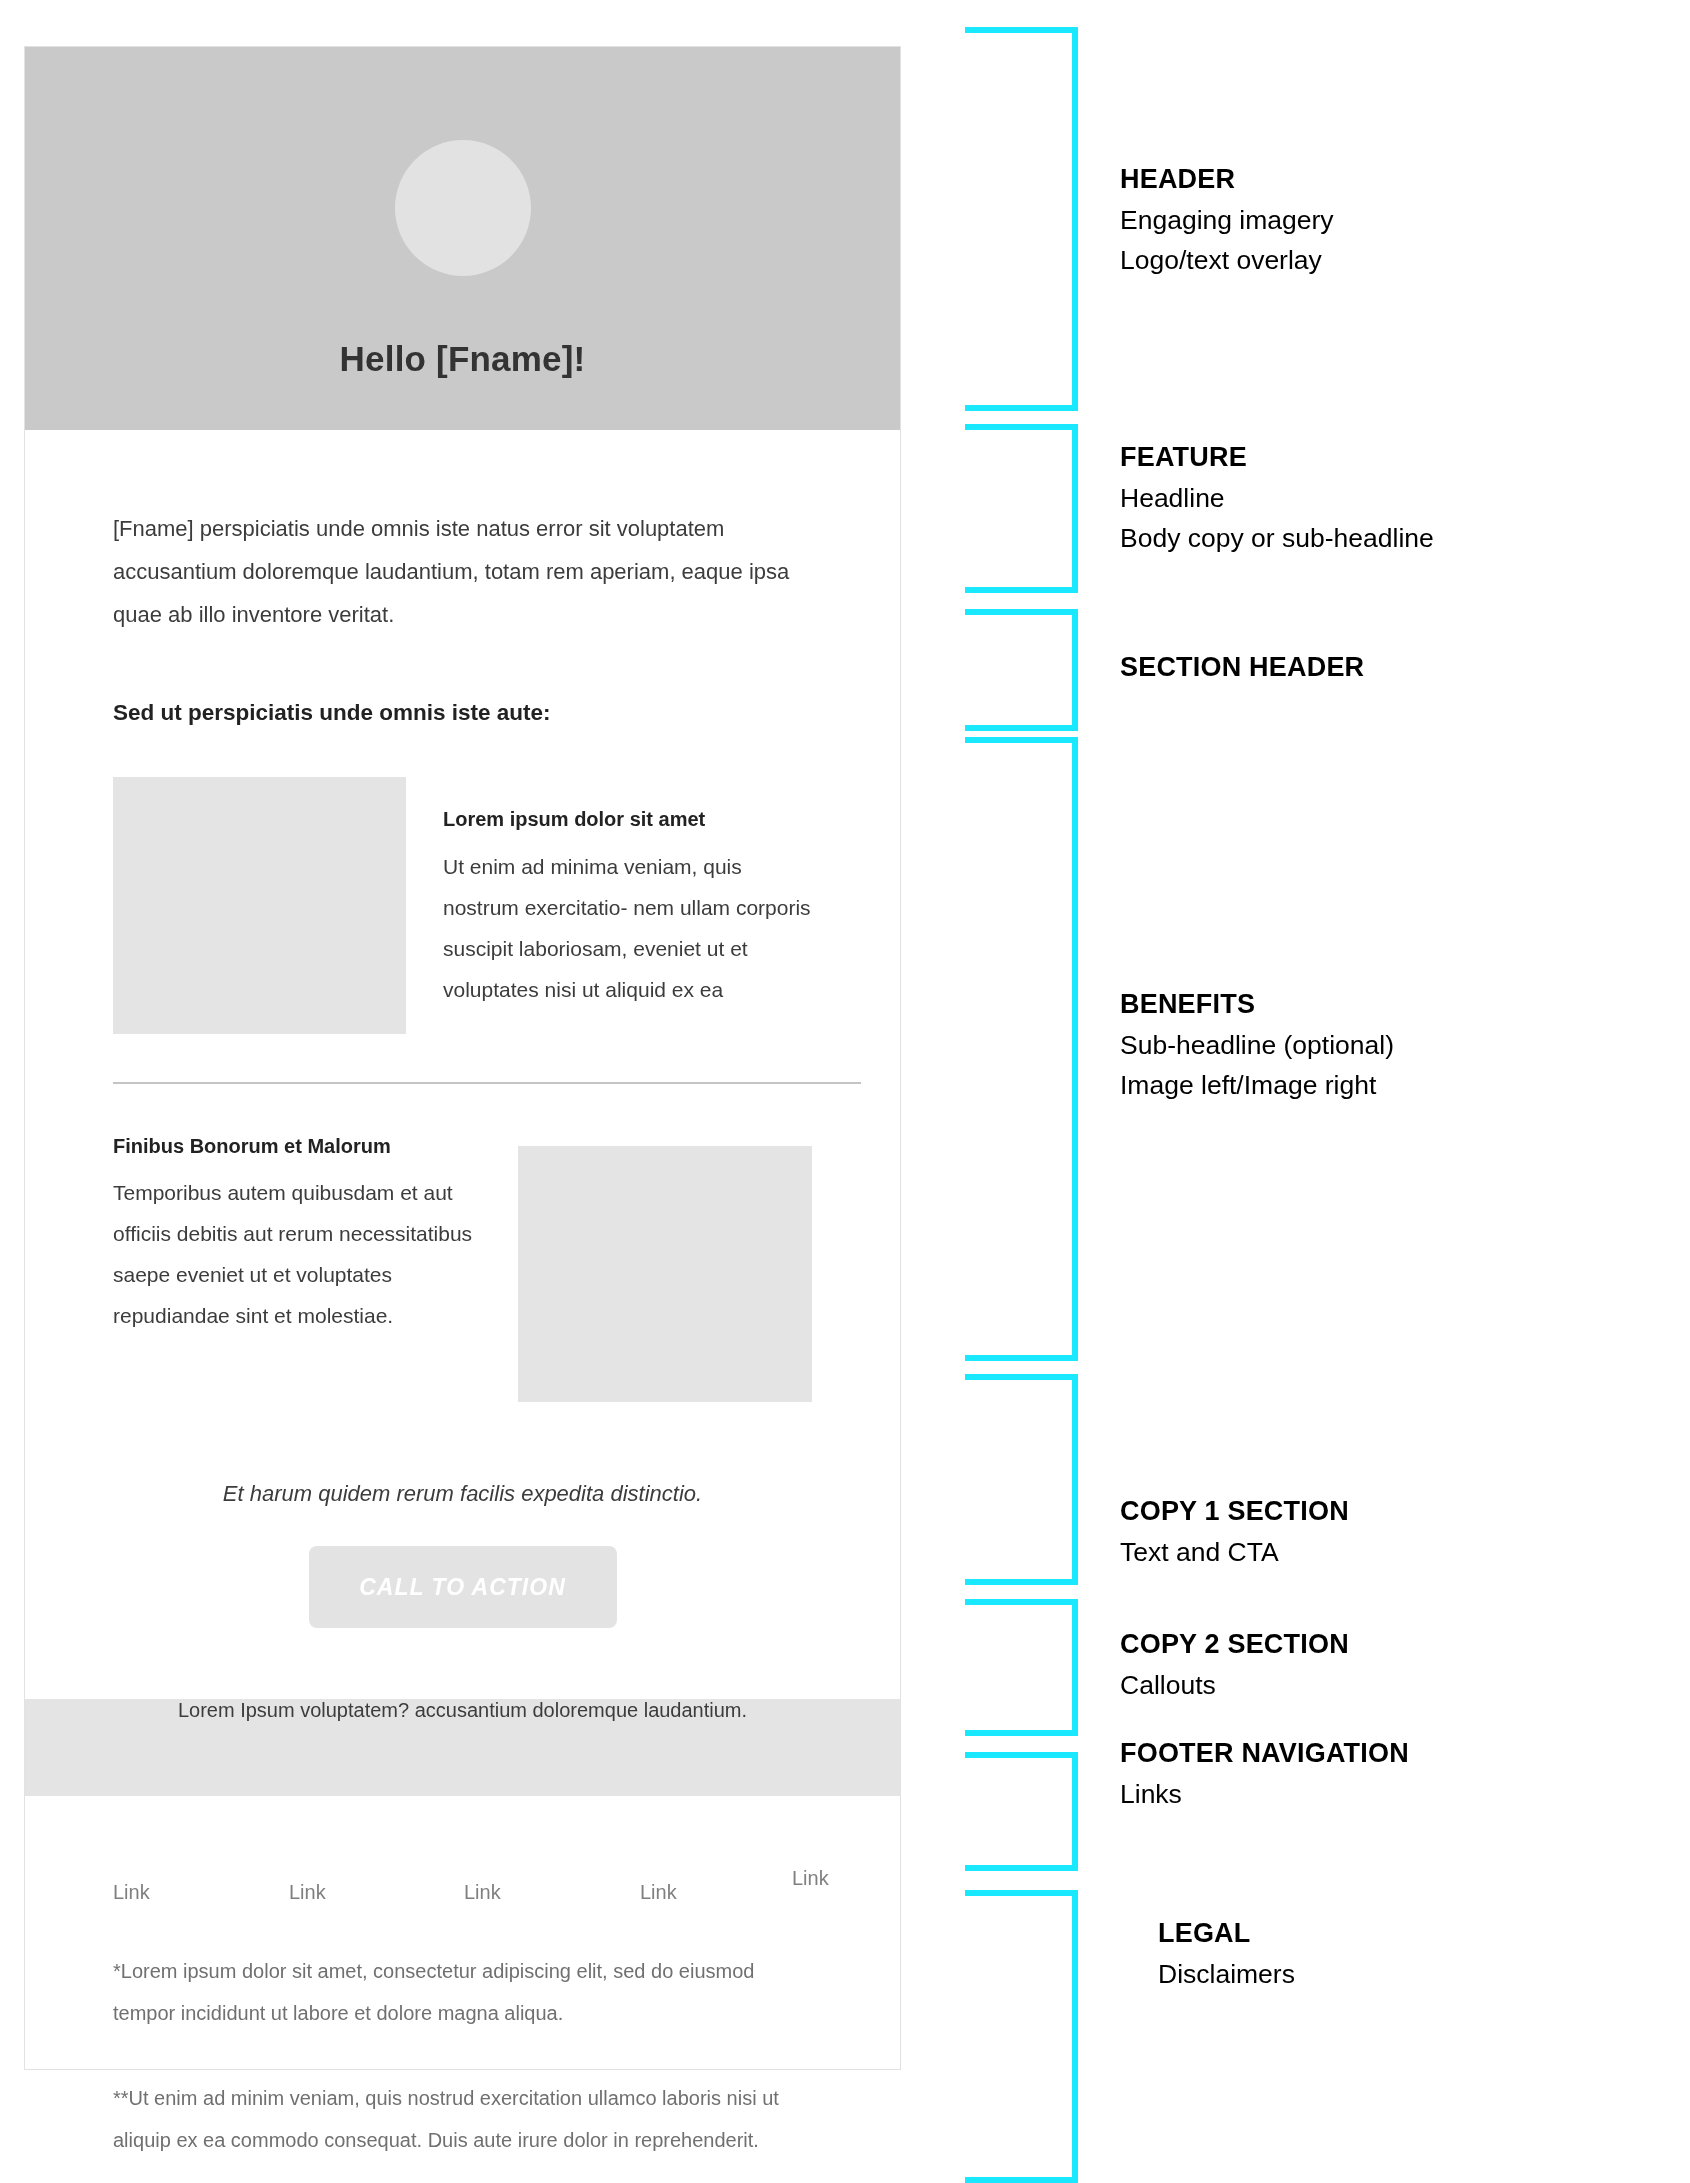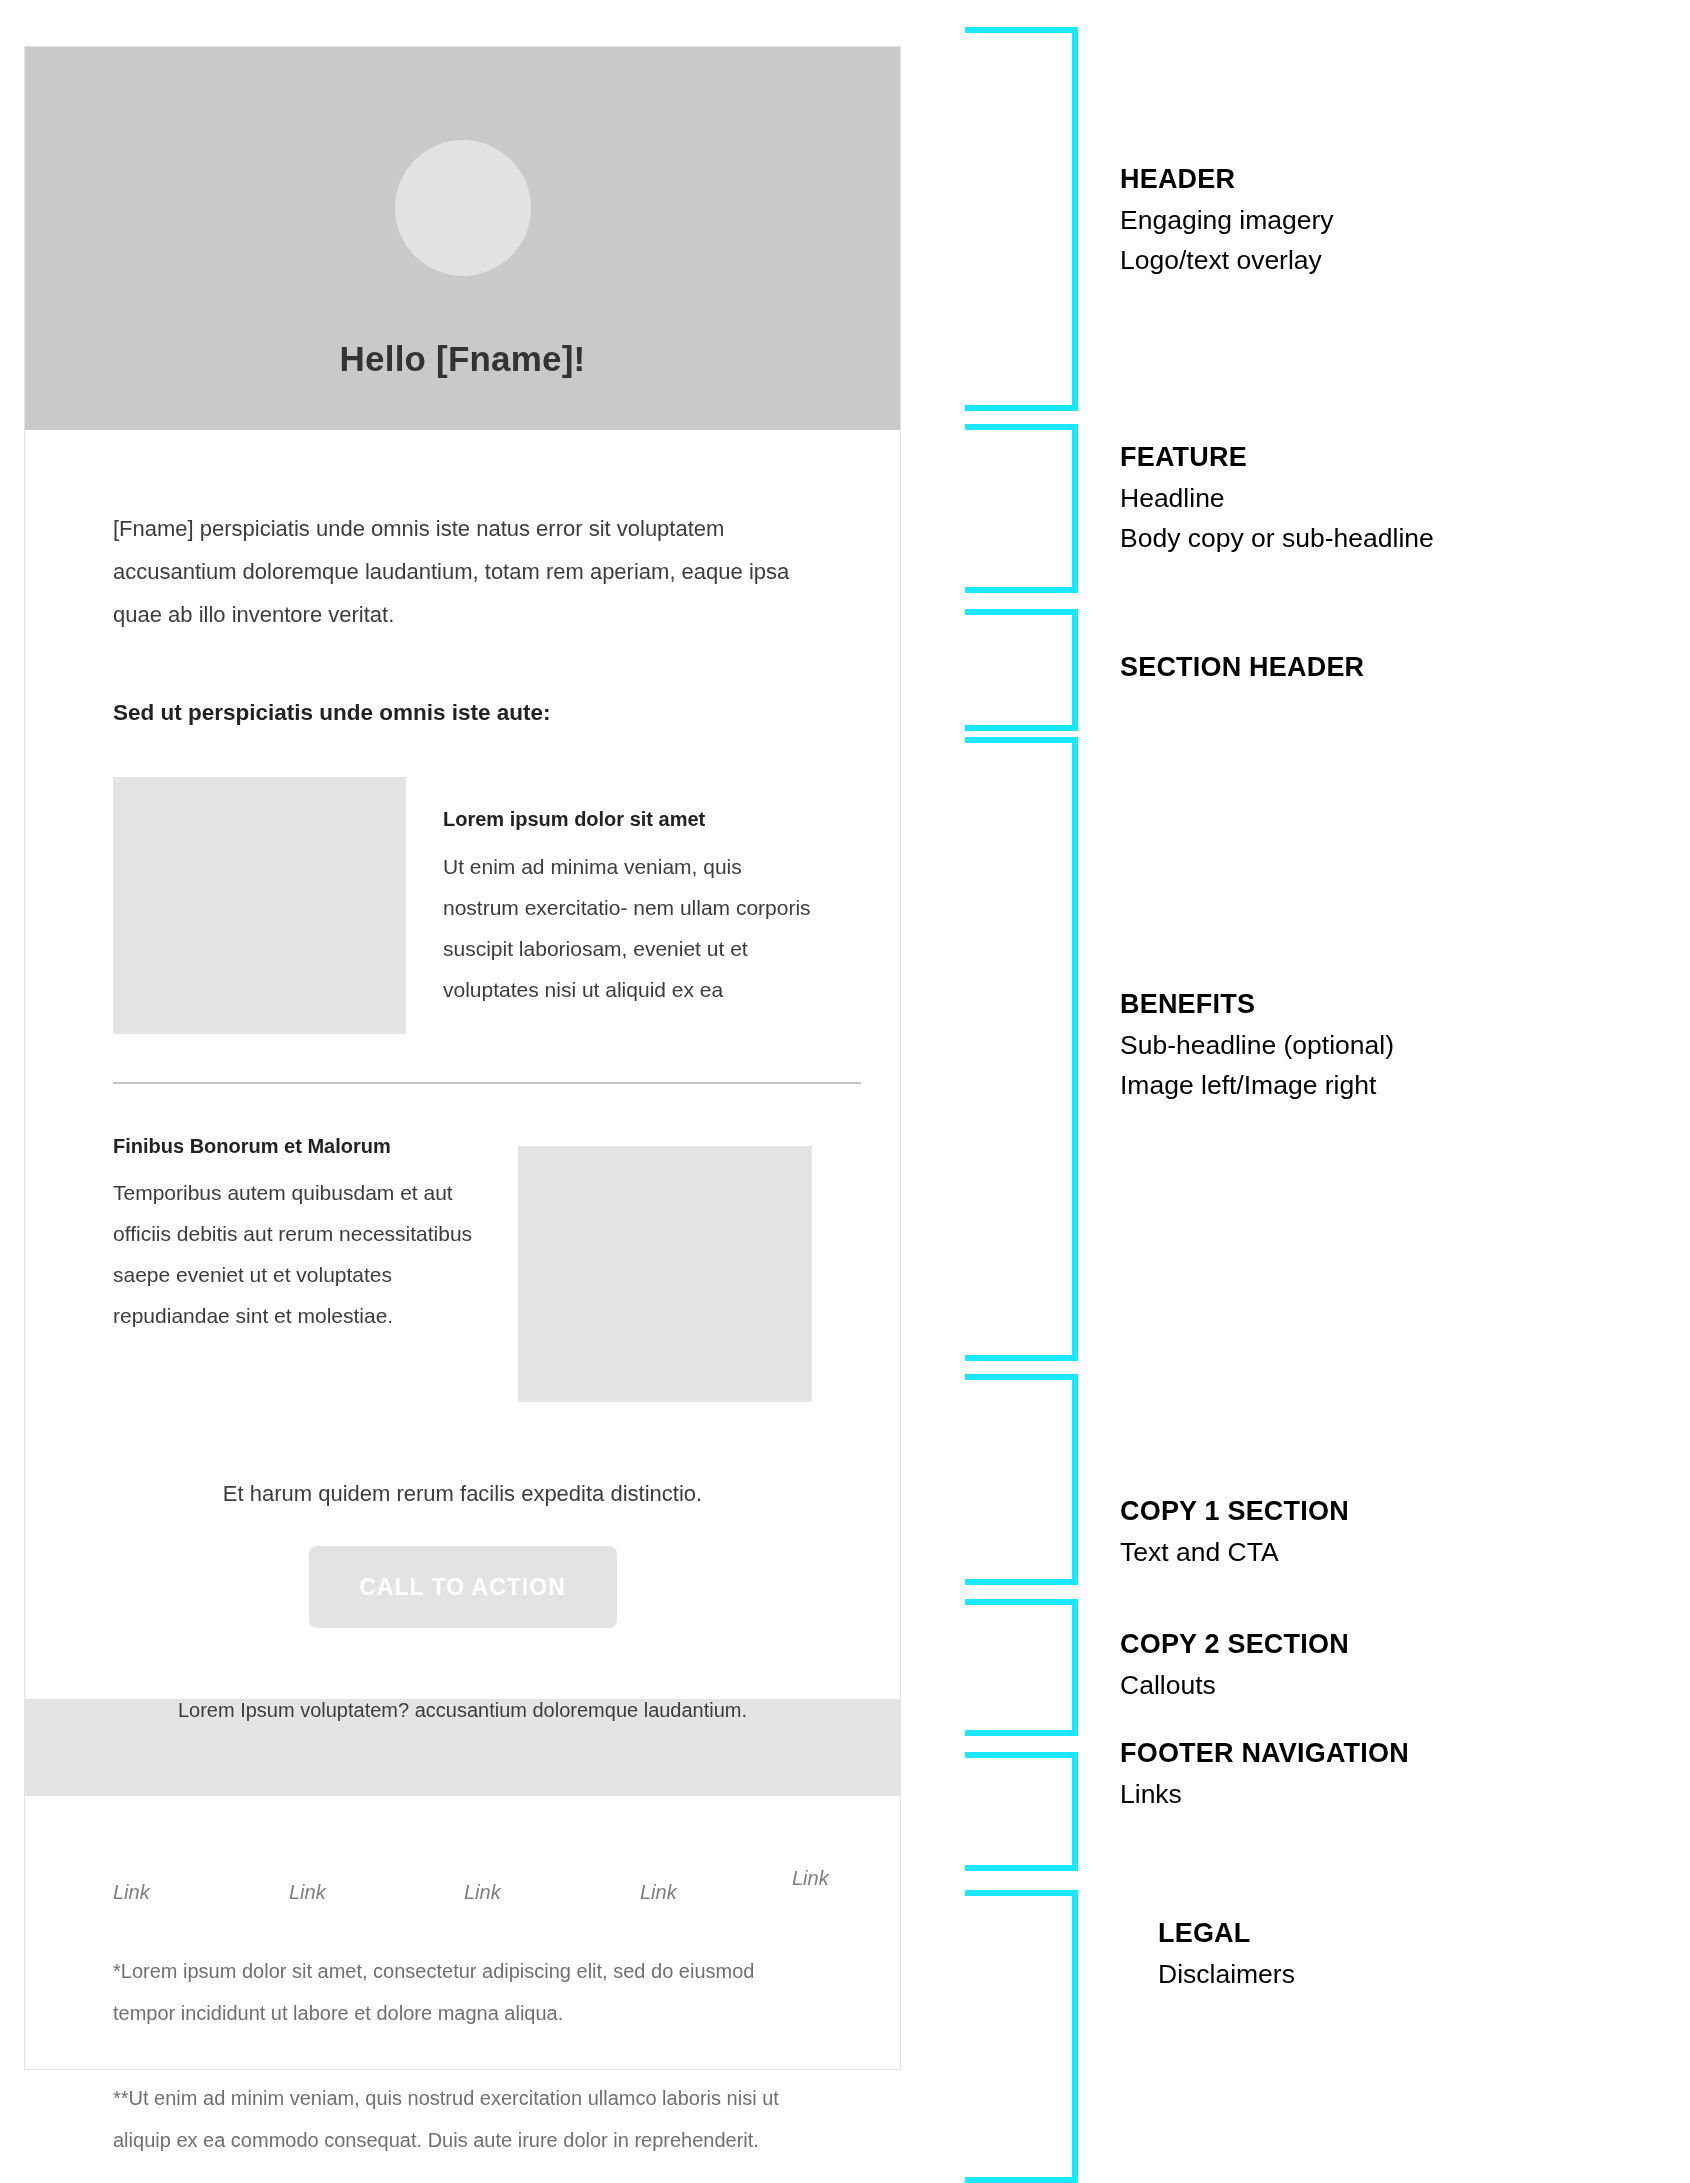--- a/index.html
+++ b/index.html
@@ -116,20 +116,21 @@
   .divider {
     margin: 48px 0 0 0;
     height: 1.6px;
     background: #c4c4c4;
     width: 748px;
   }
 
   .cta-wrap {
     margin-top: 79px;
     text-align: center;
+    font-style: italic;
   }
   .cta-copy {
     font-size: 22px;
     color: #3c3c3c;
   }
   .cta-button {
     display: inline-block;
     margin-top: 39px;
     width: 308px;
     height: 82px;
@@ -154,21 +155,20 @@
     font-size: 20px;
     color: #3c3c3c;
   }
 
   .footer-nav {
     display: flex;
     padding: 55px 88px 0 88px;
     position: relative;
     height: 77px;
     box-sizing: border-box;
-    font-style: italic;
   }
   .footer-link {
     font-size: 20px;
     color: #808080;
     text-decoration: none;
   }
   .fl-0 { position:absolute; left:88px;  top:85px; }
   .fl-1 { position:absolute; left:264px;  top:85px; }
   .fl-2 { position:absolute; left:439px;  top:85px; }
   .fl-3 { position:absolute; left:615px;  top:85px; }

